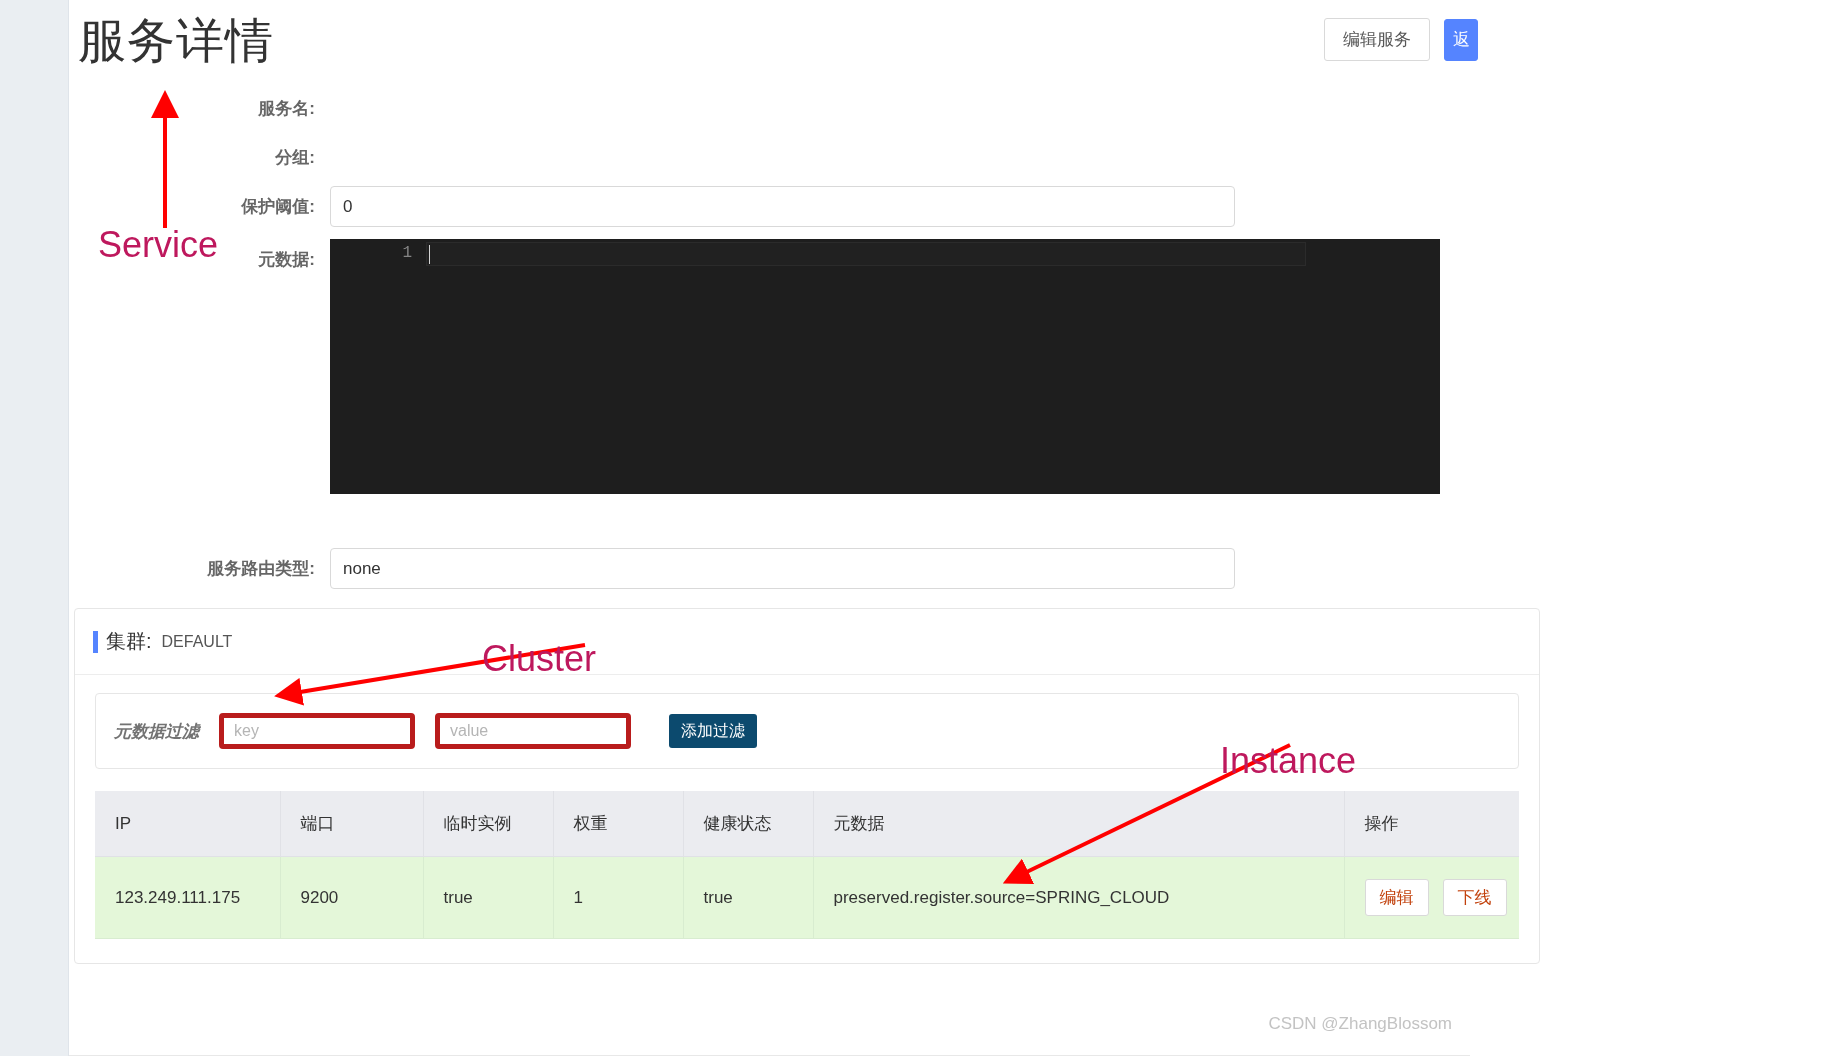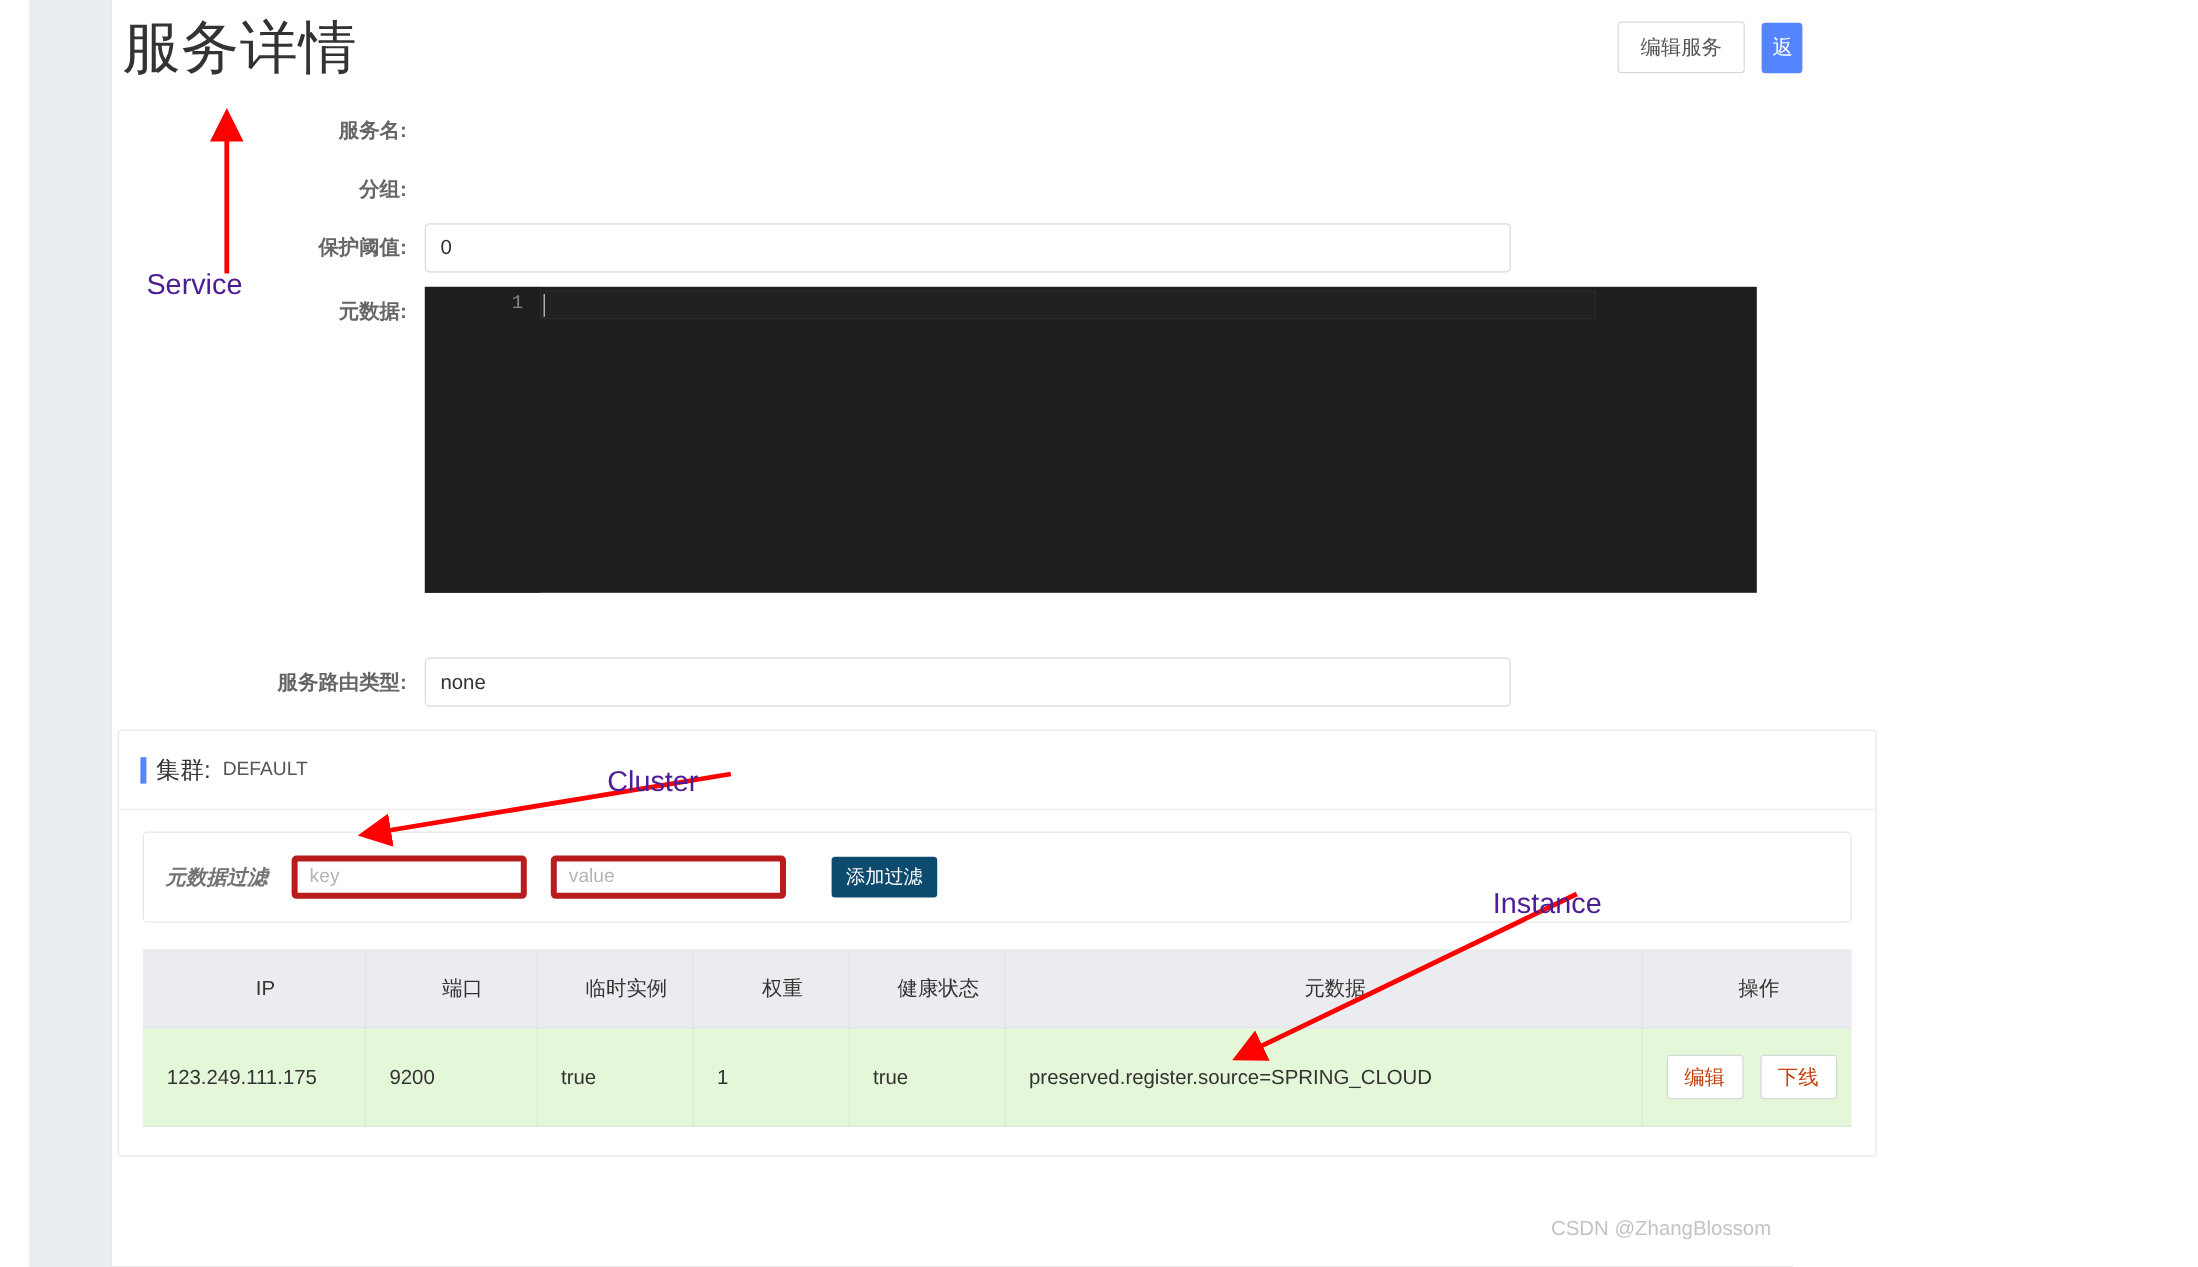--- a/index.html
+++ b/index.html
@@ -2,21 +2,21 @@
 <html><head>
 <meta charset="utf-8">
 <style>
   * { box-sizing: border-box; margin: 0; padding: 0; }
   html, body {
     width: 1832px; height: 1056px;
     background: #ffffff;
     font-family: "Liberation Sans", "DejaVu Sans", sans-serif;
     overflow: hidden;
   }
-  #root { position: relative; width: 1470px; height: 1056px; background: #fff; margin-left: 24px; }
+  #root { position: relative; width: 1470px; height: 1056px; background: #fff; }
 
   
   .left-rail {
     position: absolute; left: 0; top: 0; width: 69px; height: 1056px;
     background: #eaeef2; border-right: 1px solid #dfe4ea;
   }
 
   
   .page-title {
     position: absolute; left: 78px; top: 8px;
@@ -112,21 +112,21 @@
     background: #0c4a6e; color: #fff; border: none; border-radius: 3px;
     height: 34px; padding: 0 12px; font-size: 16px; cursor: pointer;
     font-family: inherit; margin-left: 18px;
   }
 
   
   .table-wrap { margin: 22px 20px 24px 20px; }
   table { width: 100%; border-collapse: collapse; }
   thead th {
     background: #ebecf0; color: #333; font-size: 17px; font-weight: 400;
-    text-align: center; padding: 21px 0 21px 20px;
+    text-align: left; padding: 21px 0 21px 20px;
     border-right: 1px solid #e0e1e6; border-bottom: 1px solid #e0e1e6;
   }
   thead th:last-child { border-right: none; }
   tbody td {
     background: #e4f7d9; color: #333; font-size: 17px;
     padding: 22px 0 22px 20px;
     border-right: 1px solid #d8ecd0; border-bottom: 1px solid #d8ecd0;
   }
   tbody td:last-child { border-right: none; }
   .col-ip { width: 185px; }
@@ -137,21 +137,21 @@
   .col-meta { width: auto; font-family: Liberation Serif, serif; }
   .col-op { width: 175px; }
   .row-btns { display: flex; gap: 14px; }
   .row-btn {
     border: 1px solid #d9d9d9; background: #fff; color: #c2410c;
     border-radius: 3px; padding: 9px 14px; font-size: 17px;
     cursor: pointer; font-family: inherit; line-height: 1;
   }
 
   
-  .anno { position: absolute; color: #4c1d95; font-size: 24px; font-family: "Liberation Sans", sans-serif; }
+  .anno { position: absolute; color: #be185d; font-size: 36px; font-family: "Liberation Sans", sans-serif; }
   .anno-svg { position: absolute; left: 0; top: 0; width: 1832px; height: 1056px; pointer-events: none; }
 
   .watermark {
     position: absolute; right: 18px; bottom: 22px;
     color: #c3c3c3; font-size: 17px;
   }
   .bottom-line { position: absolute; left: 69px; right: 0; bottom: 0; height: 1px; background: #e8e8e8; }
 </style>
 </head>
 <body>

